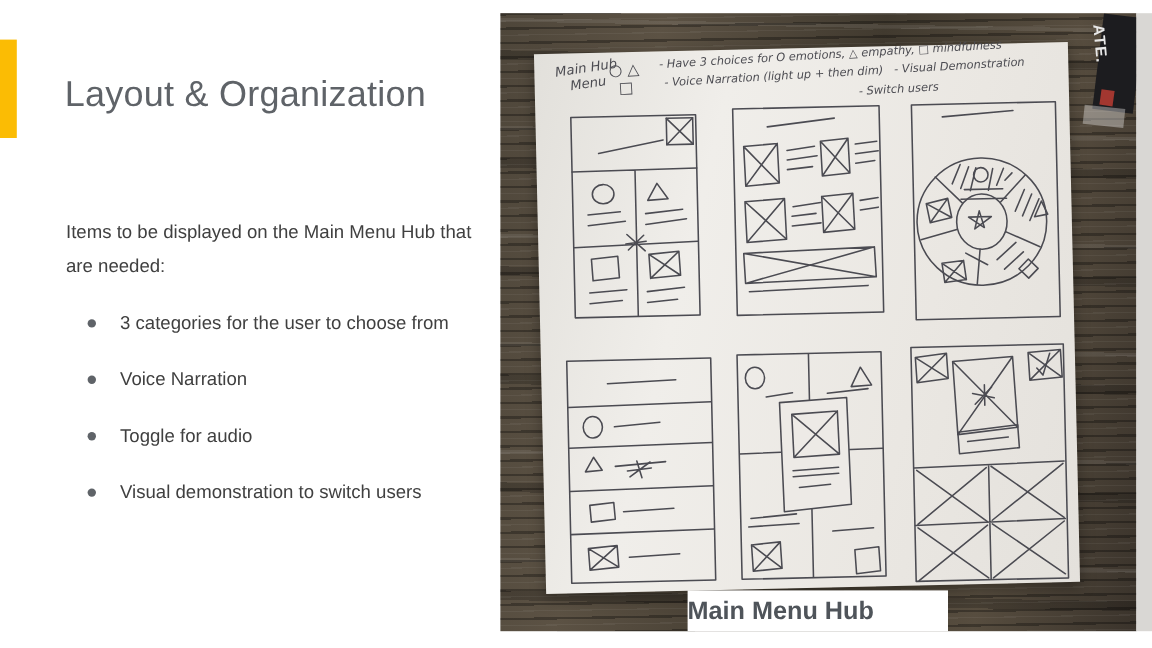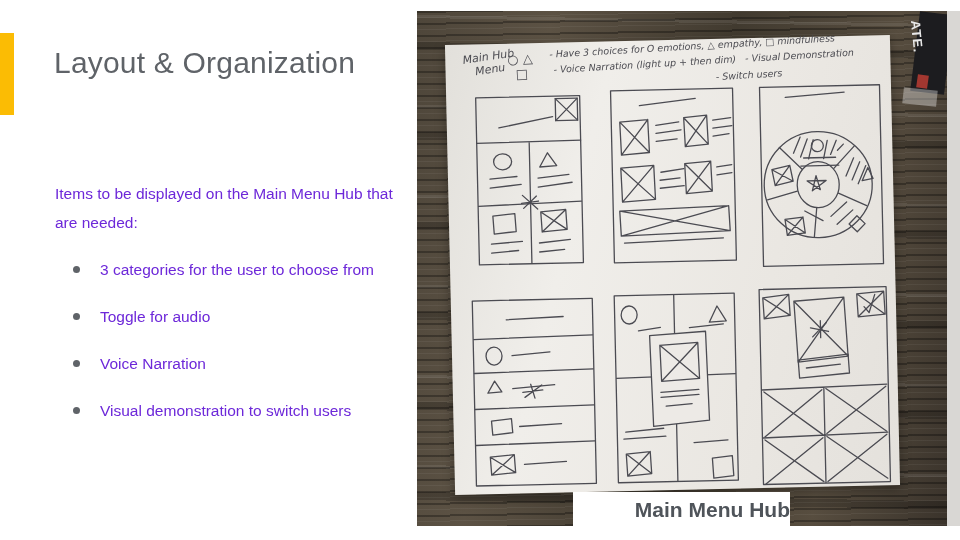--- a/index.html
+++ b/index.html
@@ -1,21 +1,21 @@
 <!DOCTYPE html>
 <html><head>
 <meta charset="utf-8">
 <style>
   html,body{margin:0;padding:0;background:#ffffff;}
   .slide{position:relative;width:960px;height:540px;background:#ffffff;overflow:hidden;
          font-family:"Liberation Sans",sans-serif;}
   .accent-bar{position:absolute;left:0;top:33px;width:14px;height:82px;background:#fbbc04;}
-  .title{position:absolute;left:54px;top:44px;margin:0;font-size:30px;line-height:38px;
+  .title{position:absolute;left:54px;top:60px;margin:0;font-size:30px;line-height:38px;
          font-weight:400;color:#5f6368;letter-spacing:0.2px;}
-  .content{position:absolute;left:55px;top:179px;width:345px;color:#6d28d9;
+  .content{position:absolute;left:55px;top:179px;width:345px;color:#404040;
            font-size:15.5px;line-height:29px;}
   .content p{margin:0;}
   .content ul{margin:0;padding:0 0 0 45px;list-style:none;}
   .content li{position:relative;margin-top:18px;}
   .content li::before{content:"";position:absolute;left:-27px;top:11px;width:7px;height:7px;
            border-radius:50%;background:#5f6368;}
   
   .photo{position:absolute;left:417px;top:11px;width:530px;height:515px;overflow:hidden;
     background:
       repeating-linear-gradient(179deg, rgba(0,0,0,0.30) 0 2px, transparent 2px 6px, rgba(255,255,255,0.05) 6px 7px, transparent 7px 12px),
@@ -31,21 +31,21 @@
   .shapes1{left:62px;top:8px;font-size:13px;font-style:normal;}
   .shapes2{left:70px;top:23px;font-size:13px;font-style:normal;}
   .note1{left:104px;top:1px;font-size:9.5px;}
   .note2{left:108px;top:16px;font-size:9.5px;}
   .note3{left:270px;top:31px;font-size:9.5px;}
   .panel{position:absolute;}
   .panel path,.panel rect,.panel ellipse{fill:none;stroke:#4b4b52;stroke-width:1.3;stroke-linecap:round;stroke-linejoin:round;}
   .panel .green{stroke:#58b368;stroke-width:1.6;}
   .panel .fillpaper{fill:#edeae6;}
   .caption{position:absolute;left:156px;top:481px;width:217px;height:36px;background:#ffffff;
-           text-align:right;line-height:36px;font-size:21px;font-weight:700;color:#4f545a;}
+           text-align:left;line-height:36px;font-size:21px;font-weight:700;color:#4f545a;}
   .package{position:absolute;left:478px;top:0px;width:52px;height:96px;}
   .package .wrap{position:absolute;left:20px;top:2px;width:34px;height:80px;background:#1c1c1f;
            transform:rotate(7deg);}
   .package .txt{position:absolute;left:4px;top:8px;color:#e8e8e8;font-weight:700;font-size:13px;
            letter-spacing:1px;transform:rotate(78deg);transform-origin:left top;white-space:nowrap;}
   .package .red{position:absolute;left:22px;top:64px;width:11px;height:13px;background:#a23730;transform:rotate(8deg);}
   .package .plastic{position:absolute;left:8px;top:78px;width:34px;height:16px;
            background:rgba(255,255,255,0.35);transform:rotate(6deg);}
 </style>
 </head>
@@ -54,22 +54,22 @@
 <div class="slide">
 
   <div class="accent-bar"></div>
 
   <h1 class="title"><span>Layout &amp; Organization</span><br></h1>
 
   <div class="content">
     <p>Items to be displayed on the Main Menu Hub that are needed:</p>
     <ul>
       <li>3 categories for the user to choose from</li>
+      <li>Voice Narration</li>
       <li>Toggle for audio</li>
-      <li>Voice Narration</li>
       <li>Visual demonstration to switch users</li>
     </ul>
   </div>
 
   <div class="photo">
 
     <div class="package">
       <div class="wrap">
         <span class="txt">ATE.</span>
       </div>

